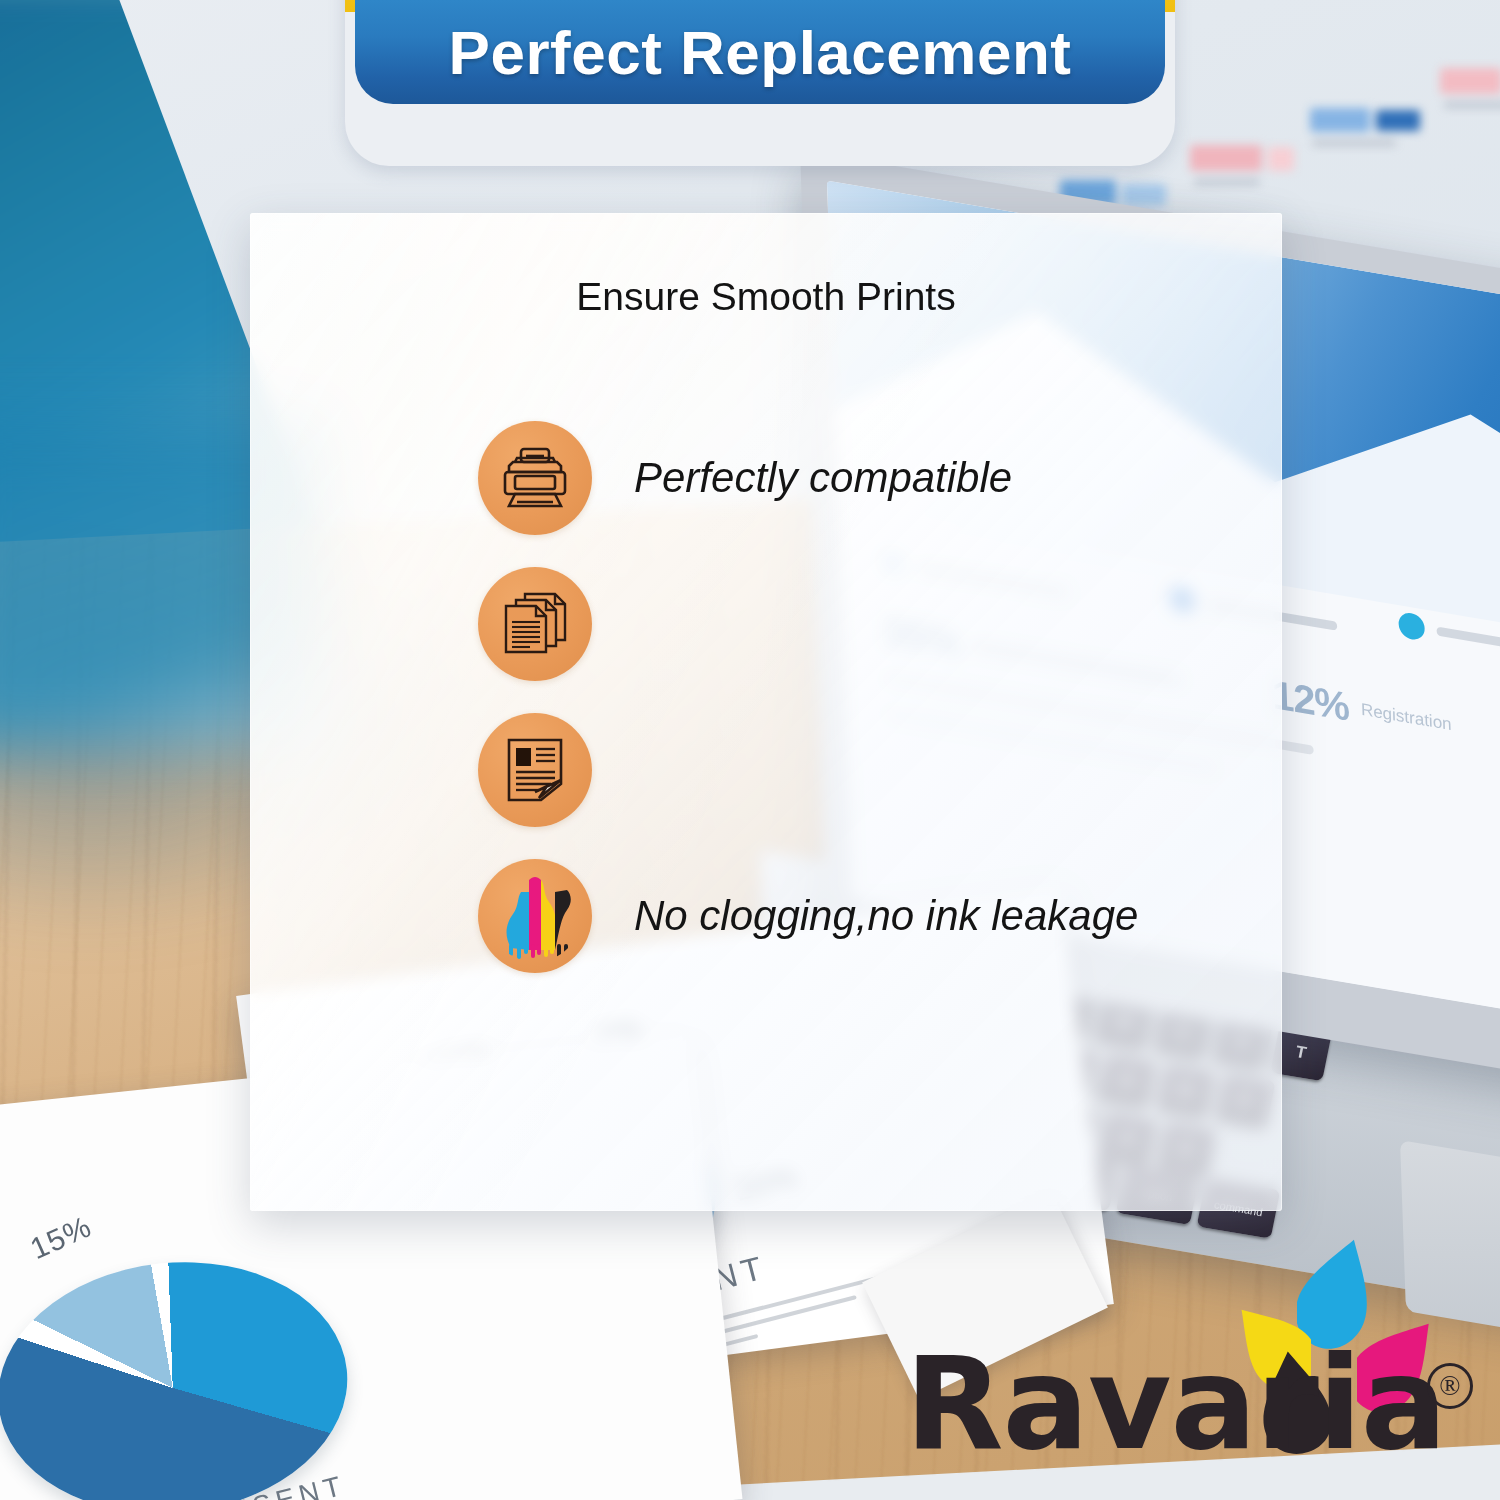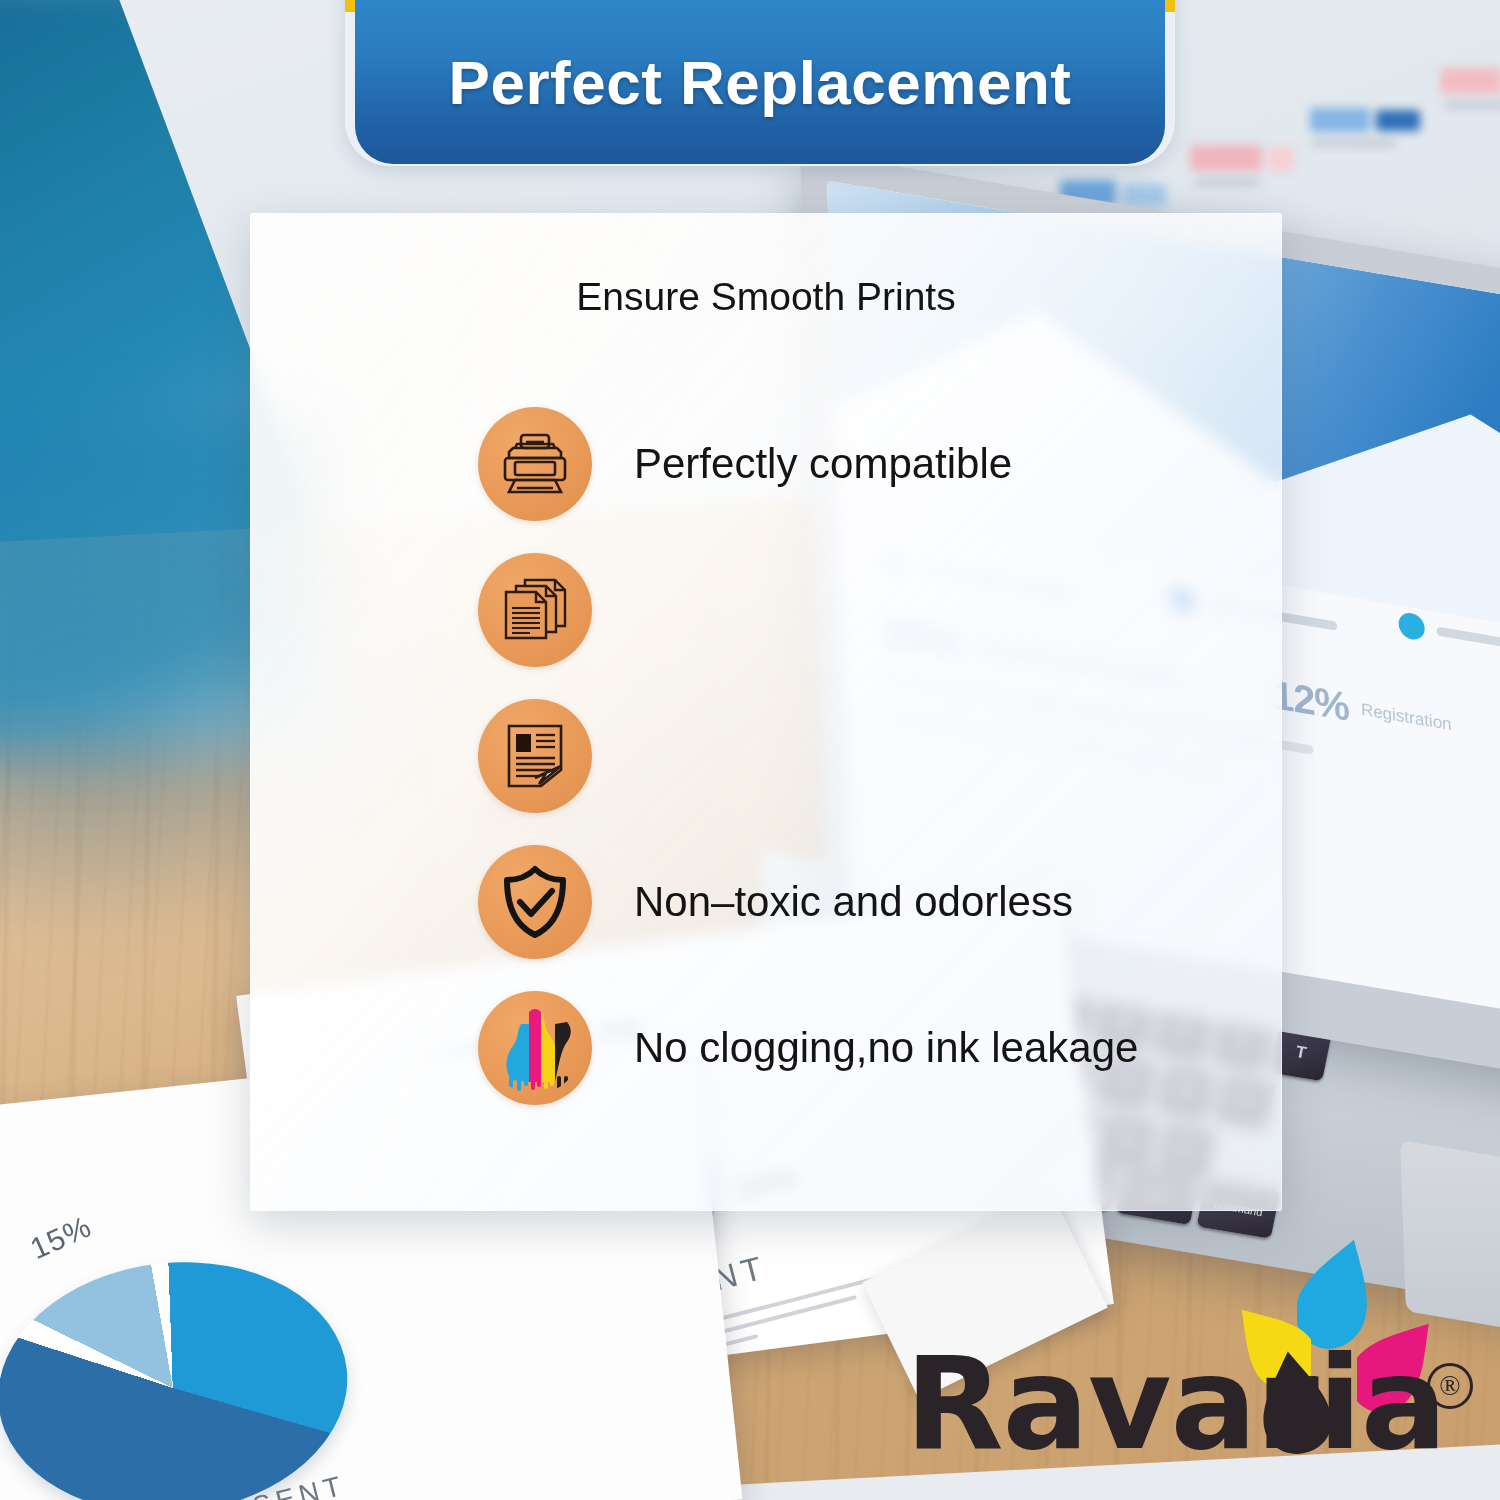--- a/index.html
+++ b/index.html
@@ -157,21 +157,21 @@
     position:absolute; left:345px; top:-34px; width:830px; height:200px;
     background:#eceff3;
     border-radius:0 0 44px 44px;
     box-shadow:0 6px 18px rgba(70,90,120,.18);
   }
   .banner-yellow {
     position:absolute; left:0; top:0; width:100%; height:46px;
     background:linear-gradient(180deg,#f5c518 0%,#f0bf12 100%);
   }
   .banner-blue {
-    position:absolute; left:10px; top:34px; width:810px; height:164px;
+    position:absolute; left:10px; top:34px; width:810px; height:104px;
     background:linear-gradient(180deg,#2f86c8 0%,#2a7bbf 35%,#2162a8 75%,#1d5899 100%);
     border-radius:0 0 38px 38px;
     display:flex; align-items:center; justify-content:center;
   }
   .banner-title {
     color:#ffffff; font-size:62px; font-weight:bold; letter-spacing:.5px;
     text-shadow:0 2px 4px rgba(0,0,0,.28);
   }
 
   
@@ -197,21 +197,21 @@
         rgba(255,255,255,.08) 34%,
         rgba(255,255,255,0) 52%);
     pointer-events:none;
   }
 
   .glass-title {
     position:absolute; left:0; right:0; top:62px;
     text-align:center; font-size:39px; color:#131313; font-weight:400;
   }
 
-  .features { position:absolute; left:228px; top:178px; width:800px; }
+  .features { position:absolute; left:228px; top:192px; width:800px;font-style:italic; }
   .feature {
     display:flex; align-items:center; height:146px;
   }
   .f-icon {
     width:114px; height:114px; border-radius:50%;
     background:radial-gradient(circle at 36% 30%, #f0a868 0%, #e99a58 55%, #e08f4c 100%);
     display:flex; align-items:center; justify-content:center; flex:0 0 114px;
     box-shadow:0 2px 6px rgba(150,95,40,.18);
   }
   .f-label {
@@ -474,29 +474,20 @@
             <line x1="13" y1="36" x2="52" y2="36"></line>
             <line x1="13" y1="42" x2="52" y2="42"></line>
             <line x1="13" y1="48" x2="48" y2="48"></line>
             <line x1="13" y1="54" x2="36" y2="54"></line>
           </g>
           <path d="M58 44 L36 62 L44 50 L32 56 Z" fill="#f5f0ea"></path>
         </svg>
       </div>
     </div>
 
-    <div class="feature">
-      <div class="f-icon">
-        <svg width="70" height="74" viewBox="0 0 70 74" fill="none" stroke="#141414" stroke-width="6" stroke-linejoin="round" stroke-linecap="round">
-          <path d="M35 4 C26 13 14 15 7 15 C7 40 14 60 35 70 C56 60 63 40 63 15 C56 15 44 13 35 4 Z"></path>
-          <polyline points="20,37 31,49 52,26"></polyline>
-        </svg>
-      </div>
-      <div class="f-label">Non–toxic and odorless</div>
-    </div>
 
     <div class="feature">
       <div class="f-icon">
         <svg width="92" height="92" viewBox="0 0 92 92">
           <defs>
             <clipPath id="cmykClip">
                 <circle cx="46" cy="46" r="46"></circle>
               </clipPath>
           </defs>
           <g clip-path="url(#cmykClip)">

